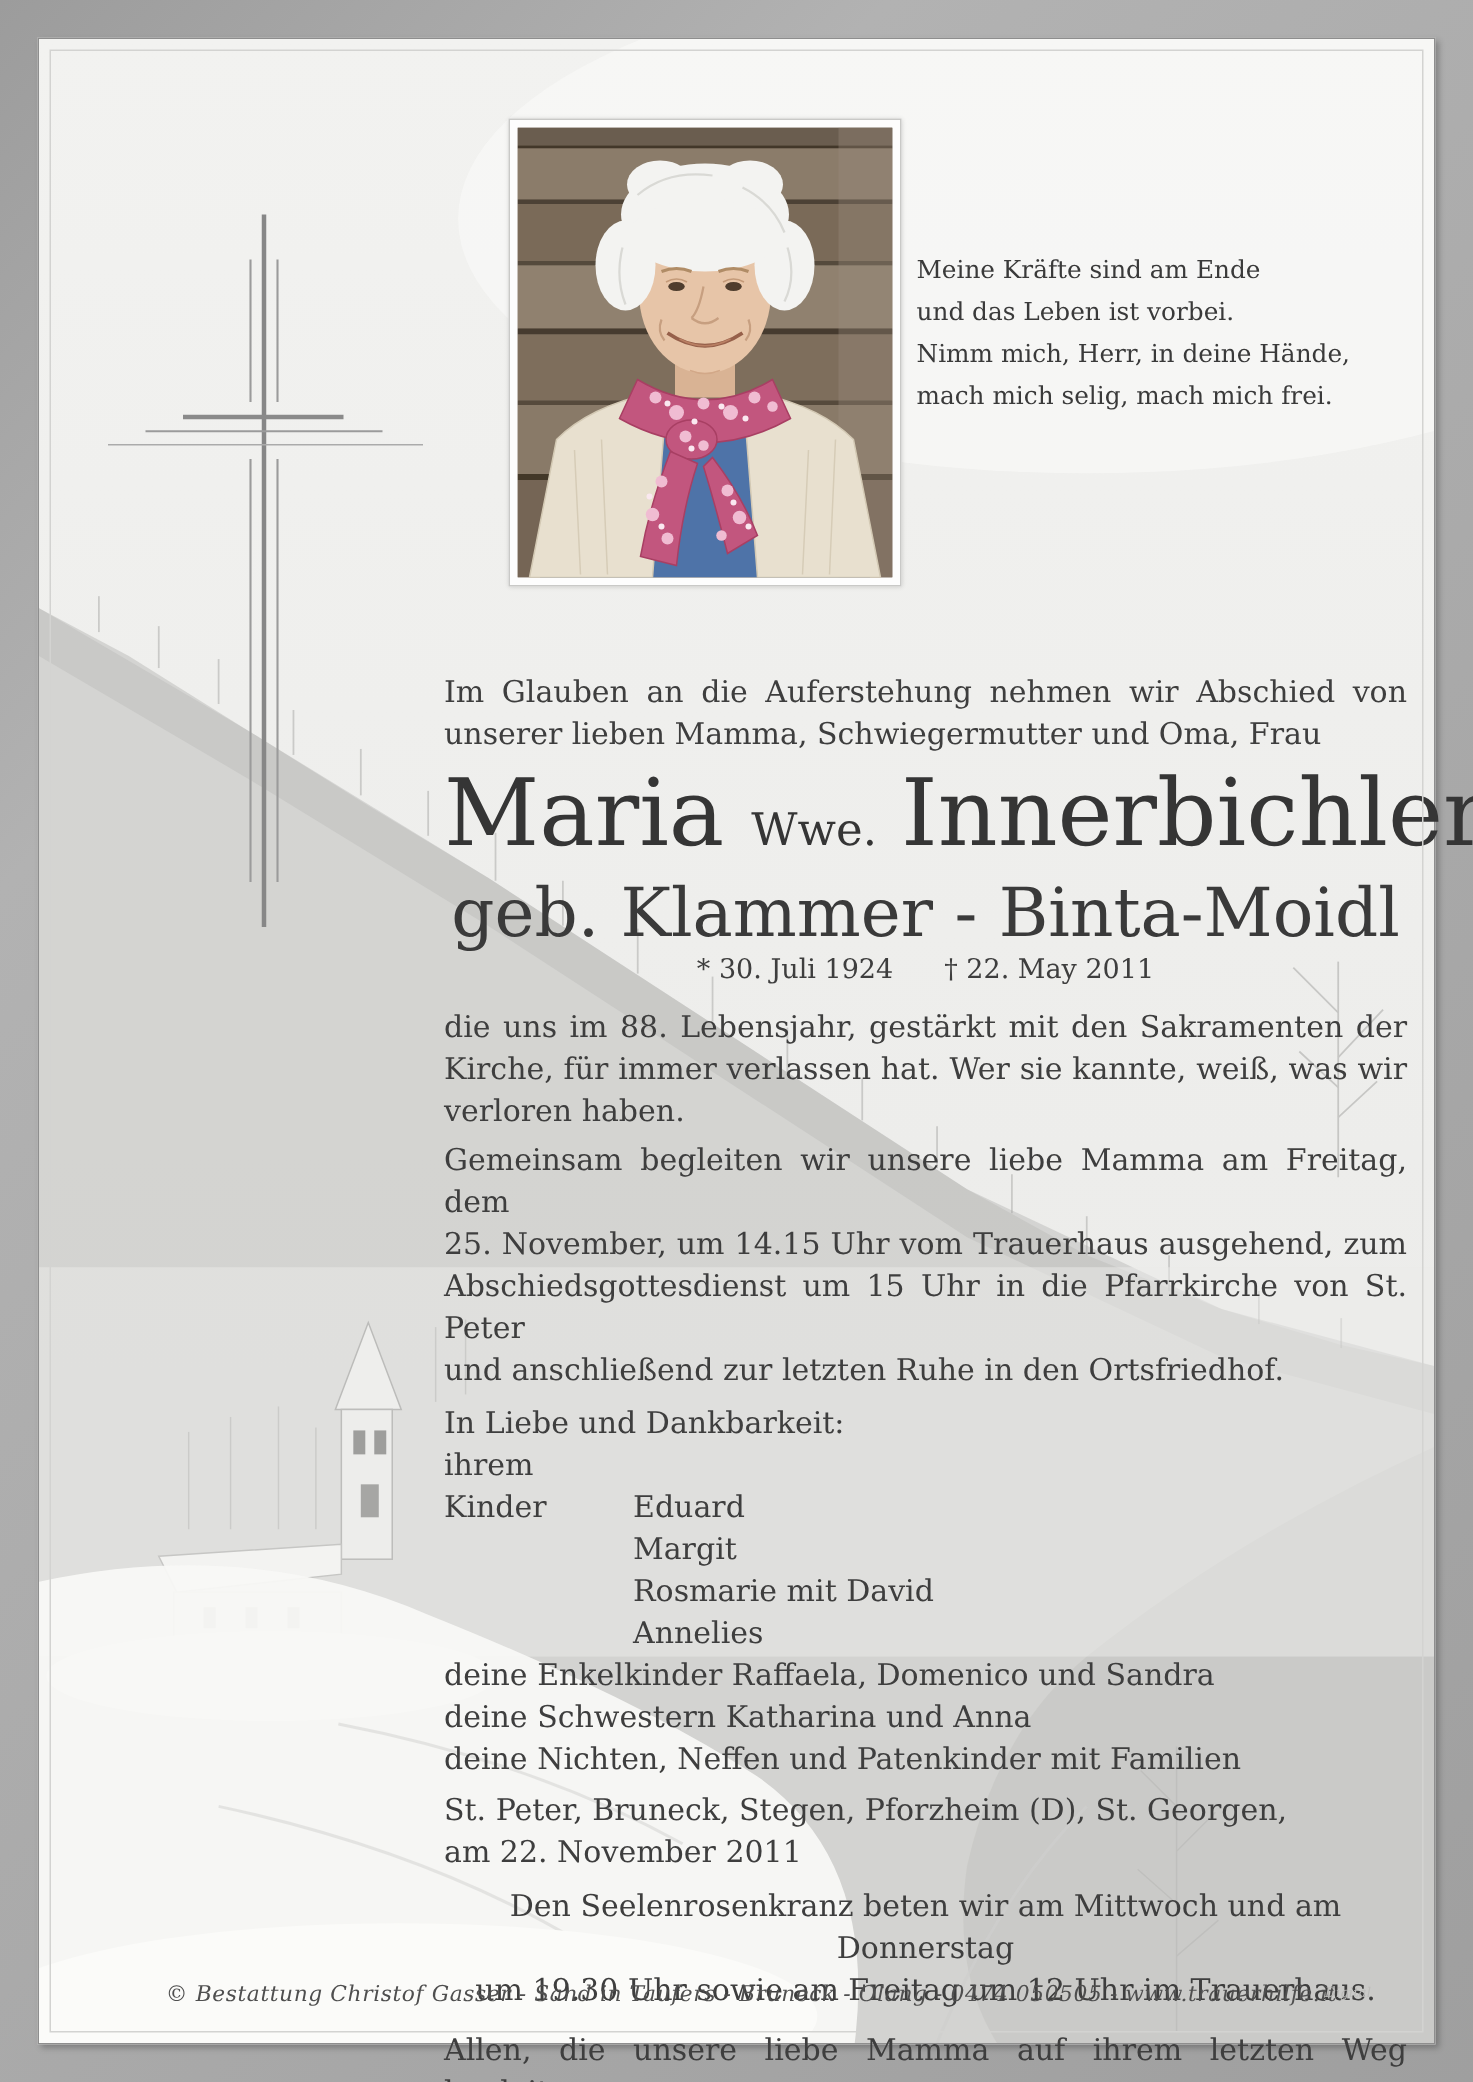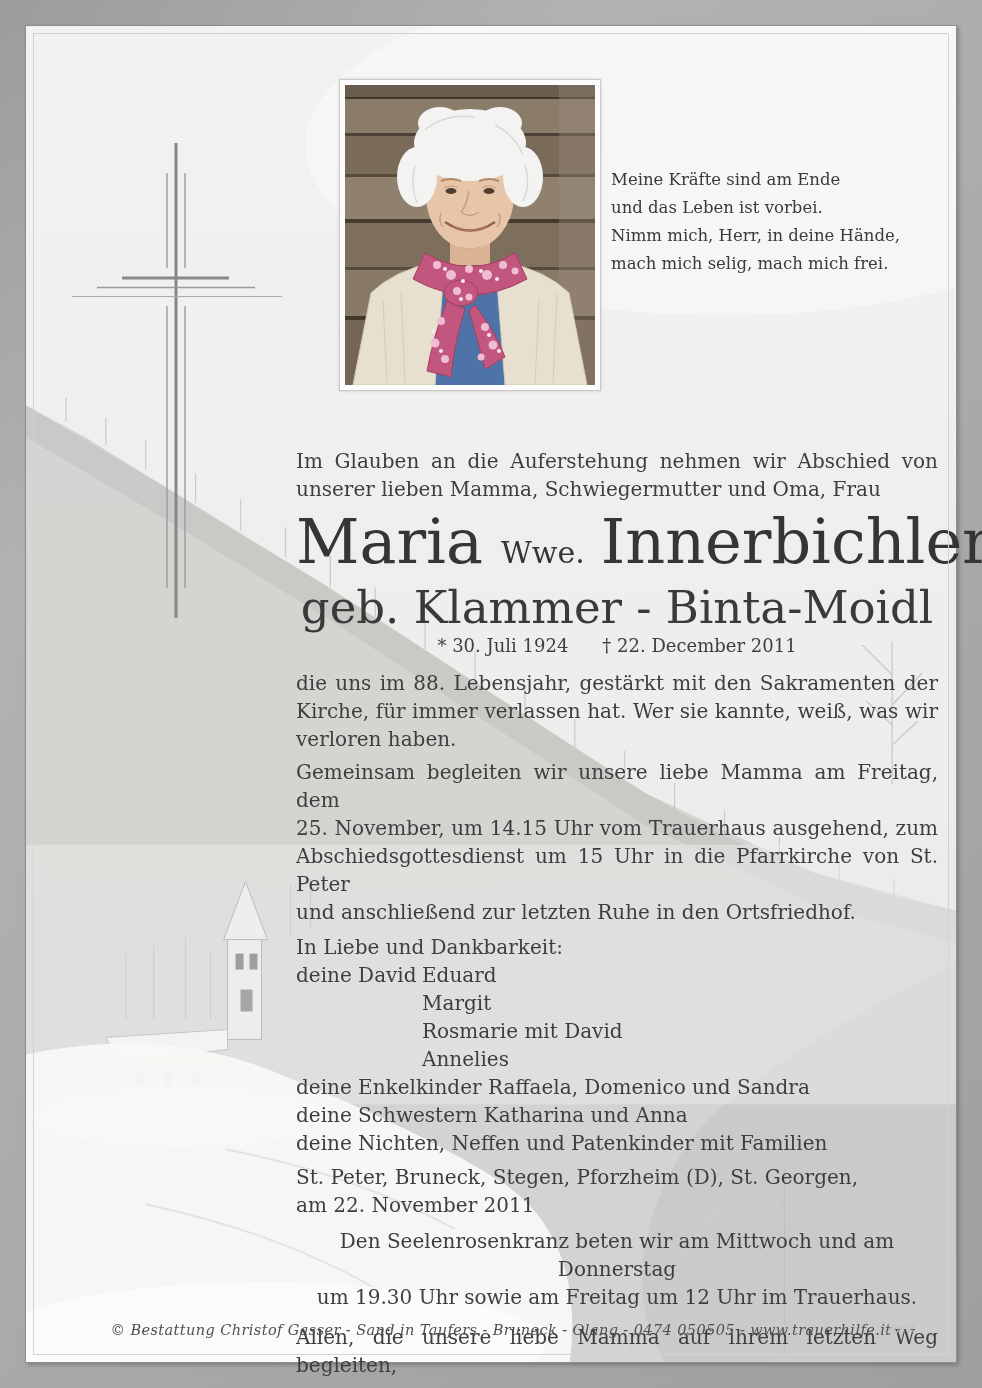--- a/index.html
+++ b/index.html
@@ -244,39 +244,39 @@
         <div class="line">unserer lieben Mamma, Schwiegermutter und Oma, Frau</div>
       </div>
 
       <div class="name">
         <span>Maria</span><span class="wwe">Wwe.</span><span>Innerbichler</span>
       </div>
 
       <div class="maiden">geb. Klammer - Binta-Moidl</div>
 
       <div class="dates">
-        <span class="birth">* 30. Juli 1924</span><span>† 22. December 2011</span>
+        <span class="birth">* 30. Juli 1924</span><span>† 22. May 2011</span>
       </div>
 
       <div class="p1 just">
         <div class="line">die uns im 88. Lebensjahr, gestärkt mit den Sakramenten der</div>
         <div class="line">Kirche, für immer verlassen hat. Wer sie kannte, weiß, was wir</div>
         <div class="line">verloren haben.</div>
       </div>
 
       <div class="p2 just">
         <div class="line">Gemeinsam begleiten wir unsere liebe Mamma am Freitag, dem</div>
         <div class="line">25. November, um 14.15 Uhr vom Trauerhaus ausgehend, zum</div>
         <div class="line">Abschiedsgottesdienst um 15 Uhr in die Pfarrkirche von St. Peter</div>
         <div class="line">und anschließend zur letzten Ruhe in den Ortsfriedhof.</div>
       </div>
 
       <div class="mourners">
         <div>In Liebe und Dankbarkeit:</div>
-        <div><span class="child-label">deine David</span><span>Eduard</span></div>
+        <div><span class="child-label">ihrem Kinder</span><span>Eduard</span></div>
         <div class="child-indent">Margit</div>
         <div class="child-indent">Rosmarie mit David</div>
         <div class="child-indent">Annelies</div>
         <div>deine Enkelkinder Raffaela, Domenico und Sandra</div>
         <div>deine Schwestern Katharina und Anna</div>
         <div>deine Nichten, Neffen und Patenkinder mit Familien</div>
       </div>
 
       <div class="places">
         <div>St. Peter, Bruneck, Stegen, Pforzheim (D), St. Georgen,</div>

